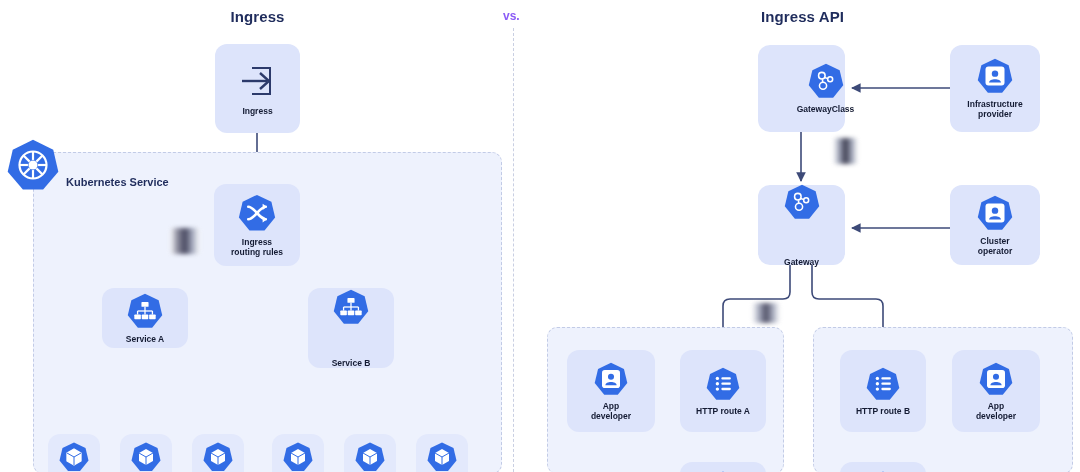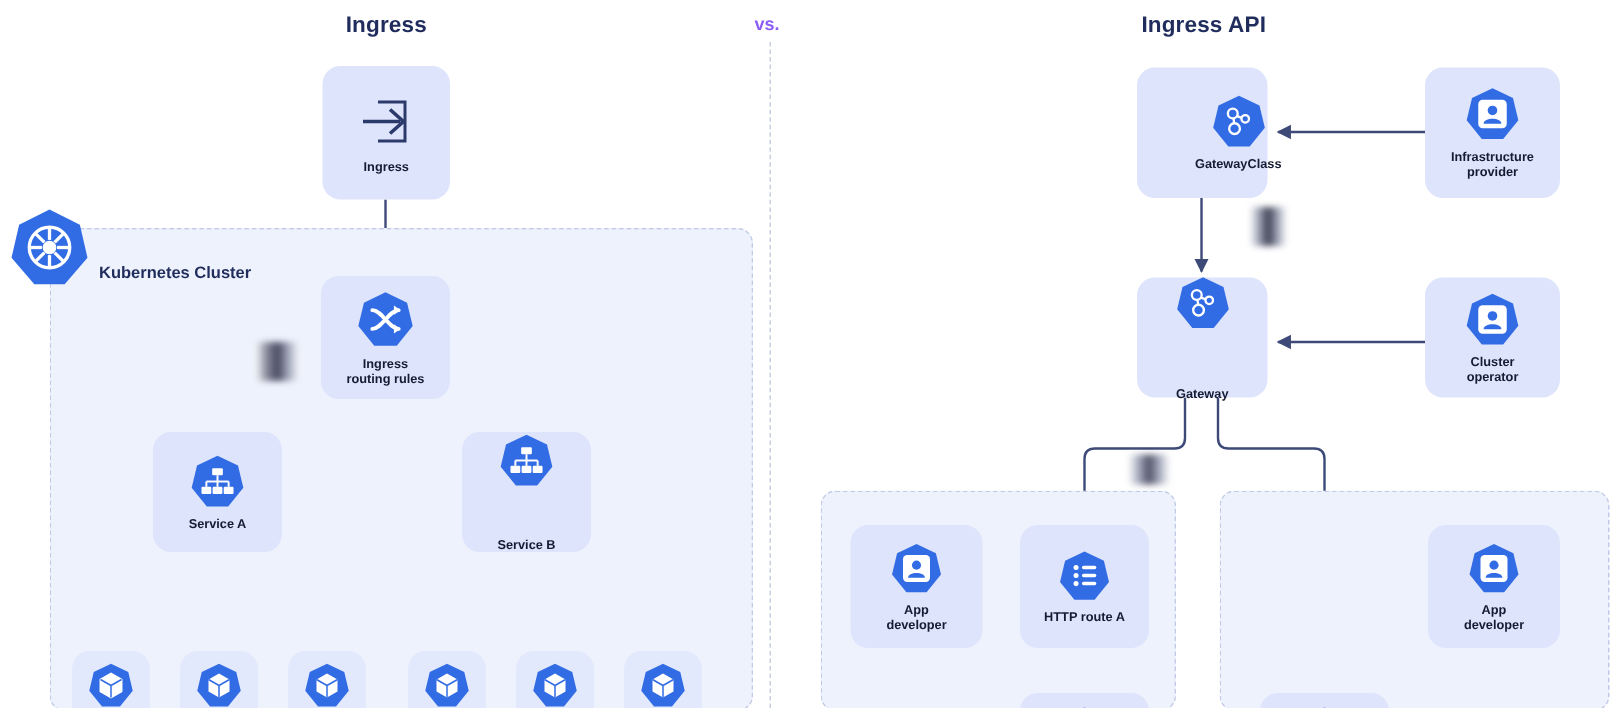--- a/index.html
+++ b/index.html
@@ -124,21 +124,21 @@
       <path d="M883,432 L883,460"></path>
     </g>
   </svg>
 
   <div class="panel-title" style="left:195px;top:8px;width:125px;">Ingress</div>
   <div class="vs-label" style="left:503px;top:9px;">vs.</div>
   <div class="panel-title" style="left:735px;top:8px;width:135px;">Ingress API</div>
   <div class="divider" style="left:513px;top:28px;height:444px;"></div>
 
   <div class="group" style="left:33px;top:152px;width:467px;height:320px;"></div>
-  <div class="group-label" style="left:66px;top:176px;">Kubernetes Cluster</div>
+  <div class="group-label" style="left:66px;top:176px;">Kubernetes Service</div>
 
   <div class="k8s-wheel" style="left:6px;top:138px;">
     <svg width="54" height="54" viewBox="0 0 64 64">
       <path d="M32 2 L56 14 L62 40 L44 61 L20 61 L2 40 L8 14 Z" fill="#326ce5"></path>
       <g fill="none" stroke="#ffffff" stroke-width="2.6">
         <circle cx="32" cy="32" r="16"></circle>
         <circle cx="32" cy="32" r="5.4" fill="#ffffff" stroke="none"></circle>
         <line x1="32" y1="16" x2="32" y2="26"></line>
         <line x1="32" y1="38" x2="32" y2="48"></line>
         <line x1="16" y1="32" x2="26" y2="32"></line>
@@ -172,21 +172,21 @@
         </g>
         <path d="M41 17 L48 22 L41 27 Z" fill="#ffffff"></path>
         <path d="M41 37 L48 42 L41 47 Z" fill="#ffffff"></path>
       </svg>
     </span>
     <span class="lbl">Ingress
 routing rules</span>
   </div>
   <div class="blurtag" style="left:170px;top:228px;width:30px;height:26px;background:linear-gradient(90deg,#ffffff,#7d7d8f,#2b2b44,#9aa0b5,#ffffff);"></div>
 
-  <div class="node" style="left:102px;top:288px;width:86px;height:80px;">
+  <div class="node" style="left:102px;top:288px;width:86px;height:60px;">
     <span class="ico">
       <svg width="38" height="38" viewBox="0 0 64 64">
         <path d="M32 3 L55 14 L61 39 L44 60 L20 60 L3 39 L9 14 Z" fill="#326ce5"></path>
         <g fill="#ffffff">
           <rect x="26" y="17" width="12" height="8" rx="1.2"></rect>
           <rect x="14" y="38" width="11" height="8" rx="1.2"></rect>
           <rect x="26.5" y="38" width="11" height="8" rx="1.2"></rect>
           <rect x="39" y="38" width="11" height="8" rx="1.2"></rect>
         </g>
         <g stroke="#ffffff" stroke-width="2.2" fill="none">
@@ -391,20 +391,36 @@
           <circle cx="22" cy="41" r="3"></circle>
           <rect x="29" y="19.8" width="17" height="4.2" rx="2"></rect>
           <rect x="29" y="29.3" width="17" height="4.2" rx="2"></rect>
           <rect x="29" y="38.8" width="17" height="4.2" rx="2"></rect>
         </g>
       </svg>
     </span>
     <span class="lbl">HTTP route A</span>
   </div>
 
+  <div class="node" style="left:840px;top:350px;width:86px;height:82px;">
+    <span class="ico">
+      <svg width="36" height="36" viewBox="0 0 64 64">
+        <path d="M32 3 L55 14 L61 39 L44 60 L20 60 L3 39 L9 14 Z" fill="#326ce5"></path>
+        <g fill="#ffffff">
+          <circle cx="22" cy="22" r="3"></circle>
+          <circle cx="22" cy="31.5" r="3"></circle>
+          <circle cx="22" cy="41" r="3"></circle>
+          <rect x="29" y="19.8" width="17" height="4.2" rx="2"></rect>
+          <rect x="29" y="29.3" width="17" height="4.2" rx="2"></rect>
+          <rect x="29" y="38.8" width="17" height="4.2" rx="2"></rect>
+        </g>
+      </svg>
+    </span>
+    <span class="lbl">HTTP route B</span>
+  </div>
 
   <div class="node" style="left:952px;top:350px;width:88px;height:82px;">
     <span class="ico">
       <svg width="36" height="36" viewBox="0 0 64 64">
         <path d="M32 3 L55 14 L61 39 L44 60 L20 60 L3 39 L9 14 Z" fill="#326ce5"></path>
         <rect x="16" y="16" width="32" height="32" rx="5" fill="#ffffff"></rect>
         <circle cx="32" cy="28" r="5.4" fill="#326ce5"></circle>
         <path d="M22 43 C22 35.5 42 35.5 42 43 Z" fill="#326ce5"></path>
       </svg>
     </span>

